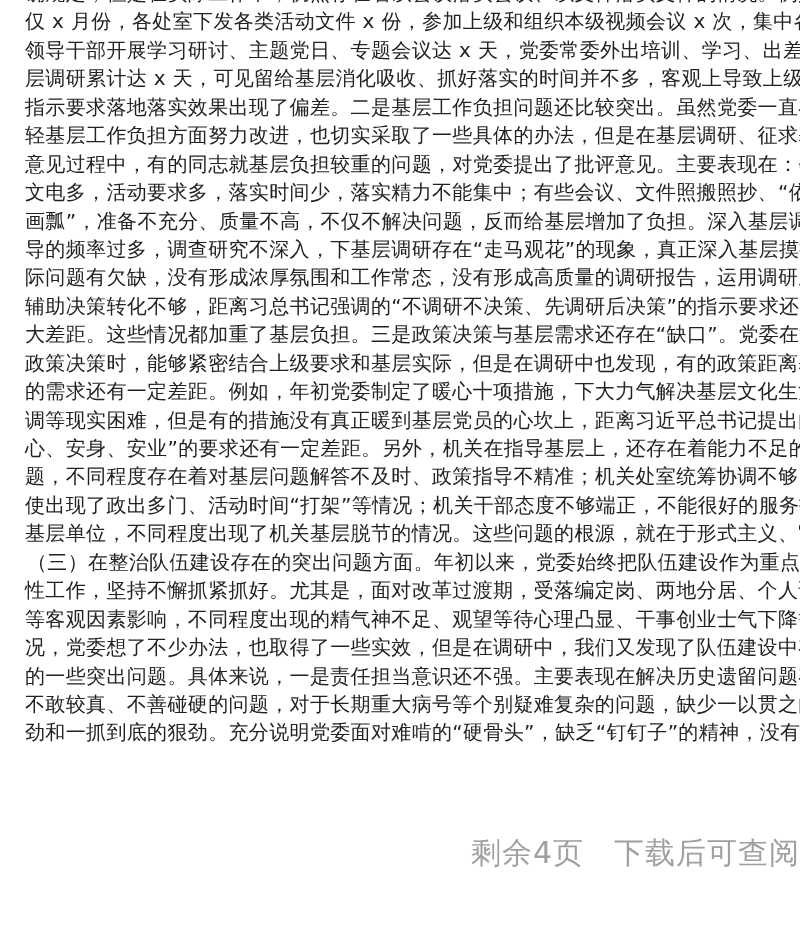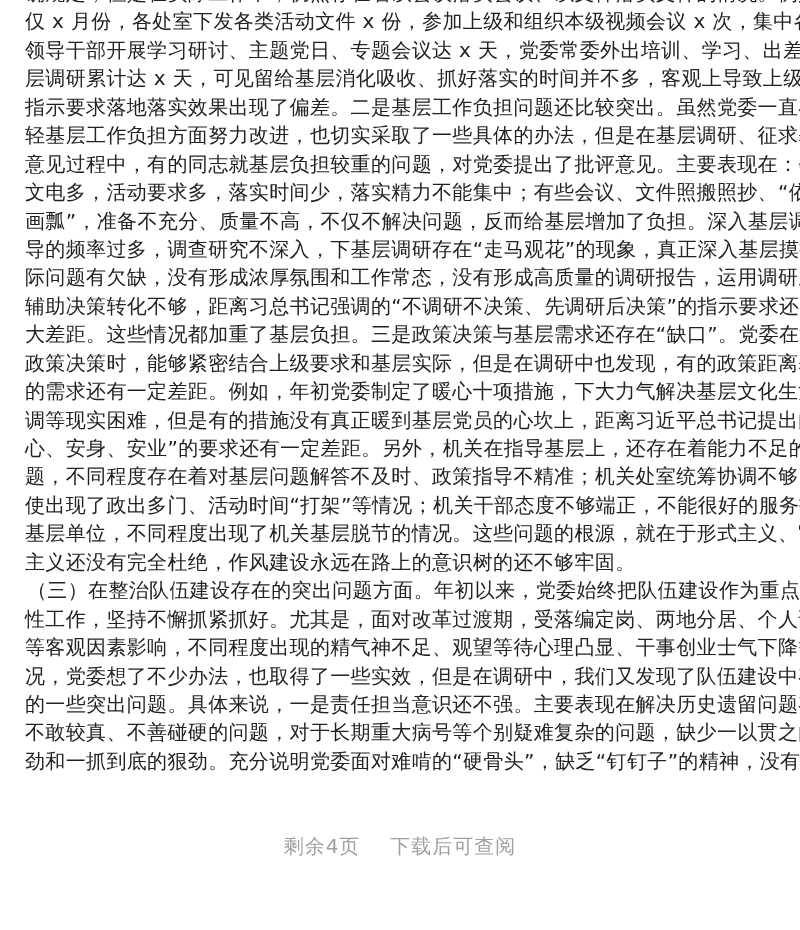--- a/index.html
+++ b/index.html
@@ -15,23 +15,23 @@
       color: #222222;
       letter-spacing: 0.35px;
     }
     .line { display: block; white-space: nowrap; height: 28.45px; text-align: justify; text-align-last: justify; }
     .line.last { text-align-last: left; }
     .line.indent { padding-left: 2px; }
     .more {
       position: absolute;
       left: 0; right: 0;
       top: 833px;
-      text-align: center;
+      text-align: right;
       font-family: "DejaVu Sans", "Liberation Sans", sans-serif;
-      font-size: 20px;
+      font-size: 30px;
       color: #a0a0a0;
       letter-spacing: 1px;
     }
     .more span { display: inline-block; }
     .more .gap { width: 30px; }
   </style>
 </head>
 <body>
 
 <div class="doc">
@@ -48,21 +48,20 @@
   <span class="line">际问题有欠缺，没有形成浓厚氛围和工作常态，没有形成高质量的调研报告，运用调研成果</span>
   <span class="line">辅助决策转化不够，距离习总书记强调的“不调研不决策、先调研后决策”的指示要求还有很</span>
   <span class="line">大差距。这些情况都加重了基层负担。三是政策决策与基层需求还存在“缺口”。党委在制定</span>
   <span class="line">政策决策时，能够紧密结合上级要求和基层实际，但是在调研中也发现，有的政策距离基层</span>
   <span class="line">的需求还有一定差距。例如，年初党委制定了暖心十项措施，下大力气解决基层文化生活单</span>
   <span class="line">调等现实困难，但是有的措施没有真正暖到基层党员的心坎上，距离习近平总书记提出的“安</span>
   <span class="line">心、安身、安业”的要求还有一定差距。另外，机关在指导基层上，还存在着能力不足的问</span>
   <span class="line">题，不同程度存在着对基层问题解答不及时、政策指导不精准；机关处室统筹协调不够，致</span>
   <span class="line">使出现了政出多门、活动时间“打架”等情况；机关干部态度不够端正，不能很好的服务指导</span>
   <span class="line">基层单位，不同程度出现了机关基层脱节的情况。这些问题的根源，就在于形式主义、官僚</span>
-  <span class="line last">主义还没有完全杜绝，作风建设永远在路上的意识树的还不够牢固。</span>
   <span class="line indent">（三）在整治队伍建设存在的突出问题方面。年初以来，党委始终把队伍建设作为重点基础</span>
   <span class="line">性工作，坚持不懈抓紧抓好。尤其是，面对改革过渡期，受落编定岗、两地分居、个人诉求</span>
   <span class="line">等客观因素影响，不同程度出现的精气神不足、观望等待心理凸显、干事创业士气下降等情</span>
   <span class="line">况，党委想了不少办法，也取得了一些实效，但是在调研中，我们又发现了队伍建设中存在</span>
   <span class="line">的一些突出问题。具体来说，一是责任担当意识还不强。主要表现在解决历史遗留问题存在</span>
   <span class="line">不敢较真、不善碰硬的问题，对于长期重大病号等个别疑难复杂的问题，缺少一以贯之的韧</span>
   <span class="line">劲和一抓到底的狠劲。充分说明党委面对难啃的“硬骨头”，缺乏“钉钉子”的精神，没有做到</span>
 </div>
 
 <div class="more">

